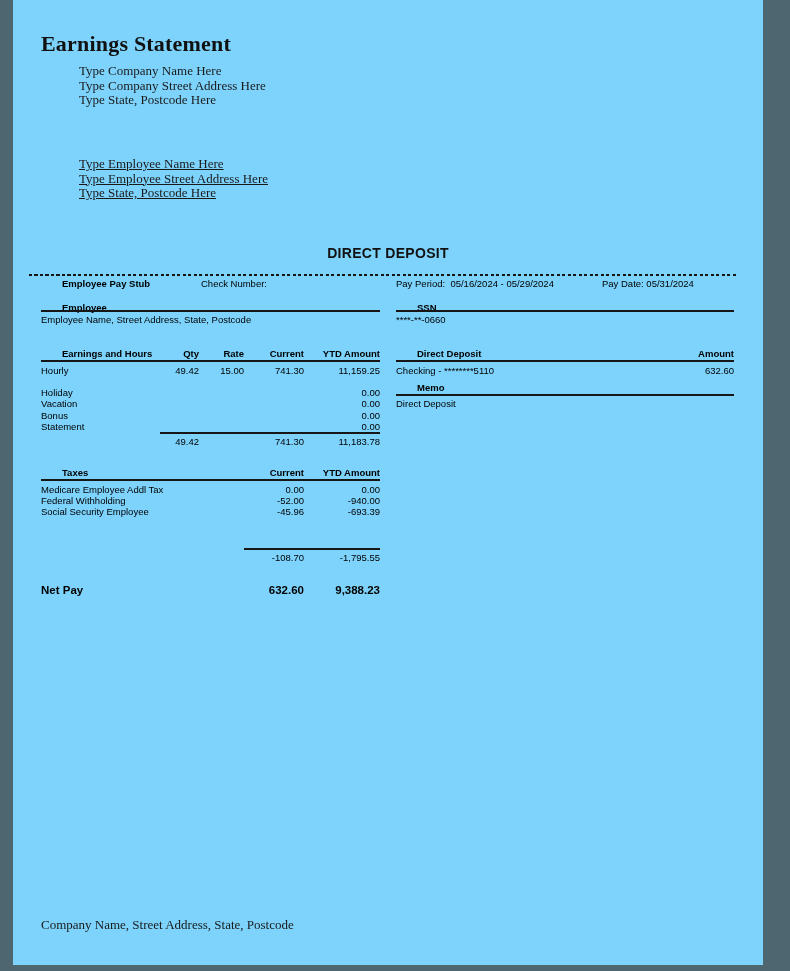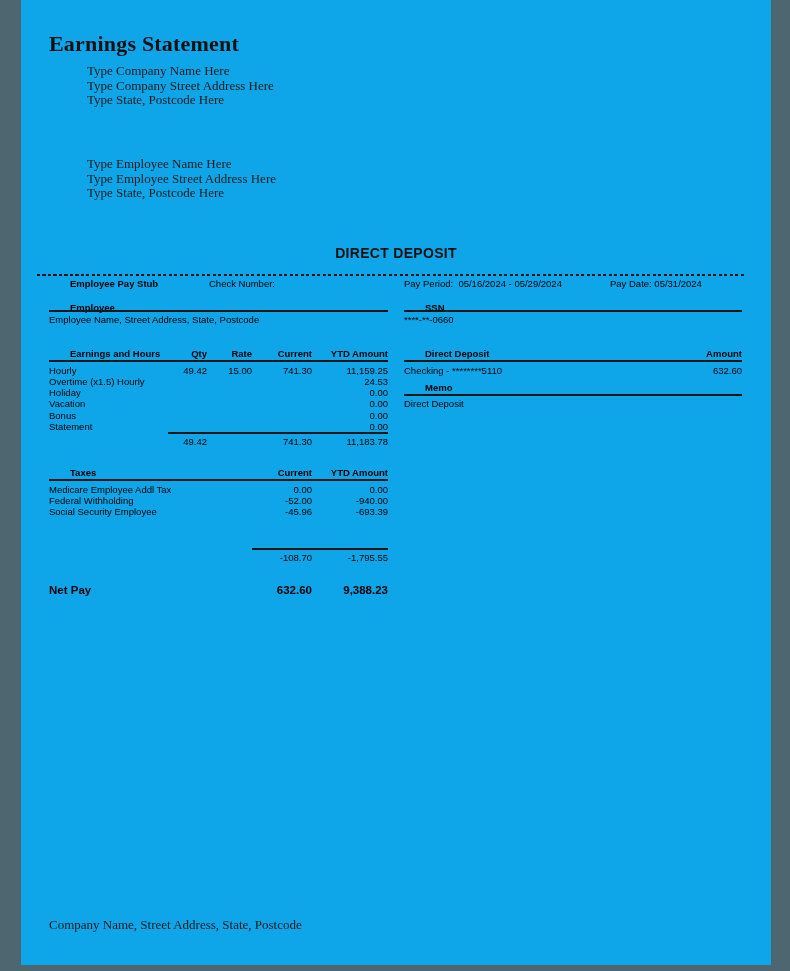--- a/index.html
+++ b/index.html
@@ -5,37 +5,37 @@
   html,body{margin:0;padding:0;}
   .canvas{
     position:relative;
     width:790px;height:971px;
     background:#4d6670;
     overflow:hidden;
     font-family:"Liberation Sans","DejaVu Sans",sans-serif;
     color:#000;
   }
   .page{
-    position:absolute;left:21px;top:0;
+    position:absolute;left:13px;top:0;
     width:750px;height:965px;
-    background:#0ea5e9;
+    background:#7dd3fc;
   }
   
   .title{
     position:absolute;left:28px;top:31px;margin:0;
     font-family:"Liberation Serif","DejaVu Serif",serif;
     font-size:22px;font-weight:700;letter-spacing:.2px;color:#111;
   }
   .addr{
     position:absolute;left:66px;
     font-family:"Liberation Serif","DejaVu Serif",serif;
     font-size:13px;line-height:14.6px;color:#1a1a1a;
   }
   .addr-company{top:64px;}
-  .addr-employee{top:157px;}
+  .addr-employee{top:157px;text-decoration:underline;}
   
   .dd-heading{
     position:absolute;left:0;top:245px;width:100%;
     text-align:center;font-size:14px;font-weight:700;letter-spacing:.3px;color:#111;
   }
   .dashed{
     position:absolute;left:16px;top:274px;width:708px;height:2px;
     background:repeating-linear-gradient(90deg,#151515 0 3px,transparent 3px 5.5px);
   }
   .t{position:absolute;font-size:9.5px;line-height:11px;white-space:nowrap;}
@@ -103,24 +103,20 @@
     </div>
     <div class="hline" style="left:28px;top:360px;width:339px;"></div>
 
     <div class="row lcol" style="top:365px;">
       <span class="cell c-label">Hourly</span>
       <span class="cell c-qty">49.42</span>
       <span class="cell c-rate">15.00</span>
       <span class="cell c-current">741.30</span>
       <span class="cell c-ytd">11,159.25</span>
     </div>
-    <div class="row lcol" style="top:376px;">
-      <span class="cell c-label">Overtime (x1.5) Hourly</span>
-      <span class="cell c-ytd">24.53</span>
-    </div>
     <div class="row lcol" style="top:387px;">
       <span class="cell c-label">Holiday</span>
       <span class="cell c-ytd">0.00</span>
     </div>
     <div class="row lcol" style="top:398px;">
       <span class="cell c-label">Vacation</span>
       <span class="cell c-ytd">0.00</span>
     </div>
     <div class="row lcol" style="top:410px;">
       <span class="cell c-label">Bonus</span>

